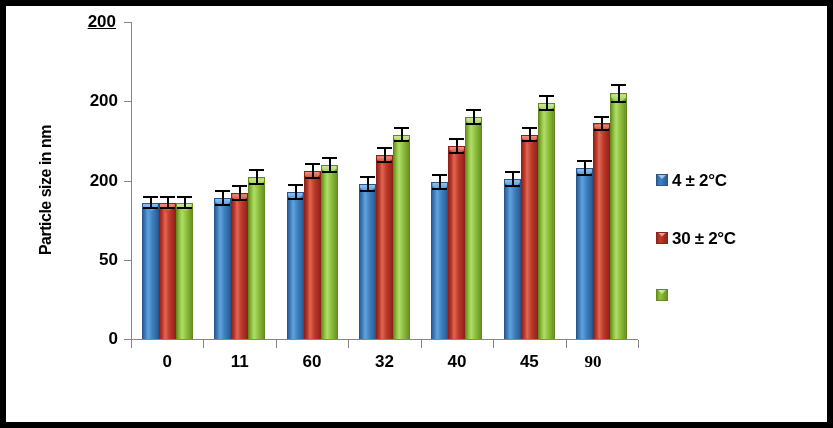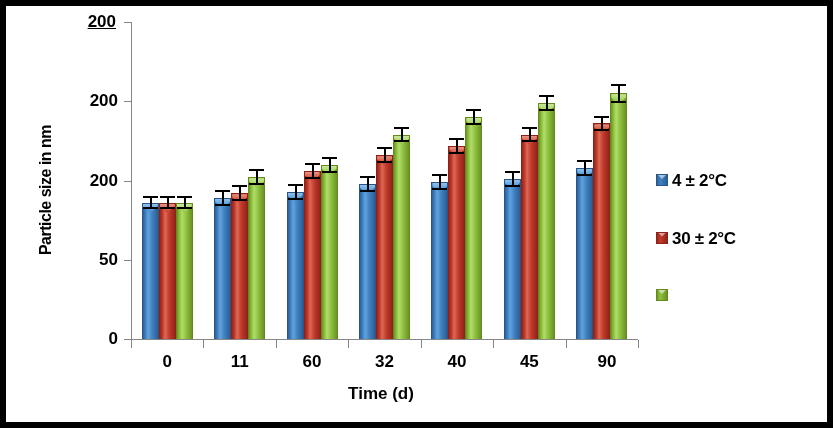--- a/index.html
+++ b/index.html
@@ -247,21 +247,20 @@
 </style>
 </head>
 <body>
 
 <div id="screenshot">
   <div class="chart-area">
 
 
     <div id="y-axis-label">Particle size in nm</div>
 
-    <div id="x-axis-label">Time (d)</div>
 
     <div id="y-axis-line"></div>
     <div id="x-axis-line"></div>
 
     <div id="y-ticks">
         <div class="y-tick-mark" style="top: 333px;"></div>
         <div class="y-tick-label-wrap" style="top: 333px;">
           <div class="y-tick-label" style="top: -9px; position: absolute; right: 0px;">0</div>
         </div>
         <div class="y-tick-mark" style="top: 253.75px;"></div>
@@ -289,21 +288,21 @@
         <div class="x-sep" style="left: 414.714px;"></div>
         <div class="x-sep" style="left: 487.143px;"></div>
         <div class="x-sep" style="left: 559.571px;"></div>
         <div class="x-sep" style="left: 632px;"></div>
         <div class="x-tick-label" style="left: 131.214px;">0</div>
         <div class="x-tick-label" style="left: 203.643px;">11</div>
         <div class="x-tick-label" style="left: 276.071px;">60</div>
         <div class="x-tick-label" style="left: 348.5px;">32</div>
         <div class="x-tick-label" style="left: 420.929px;">40</div>
         <div class="x-tick-label" style="left: 493.357px;">45</div>
-        <div class="x-tick-label" style="left: 571px;">90</div>
+        <div class="x-tick-label" style="left: 557px; font-family: Liberation Serif, serif;">90</div>
       </div>
 
     <div id="plot">
         <div style="position: absolute; left: 0px; top: 0px; width: 100%; height: 100%;">
           <div class="bar series-0" style="left: 10.7143px; height: 136.31px;">
             <div class="bar-cap"></div>
           </div>
           <div class="errbar" style="left: 10.7143px; top: 174.35px; height: 12.68px;">
             <div class="stem"></div>
             <div class="whisk top"></div>

